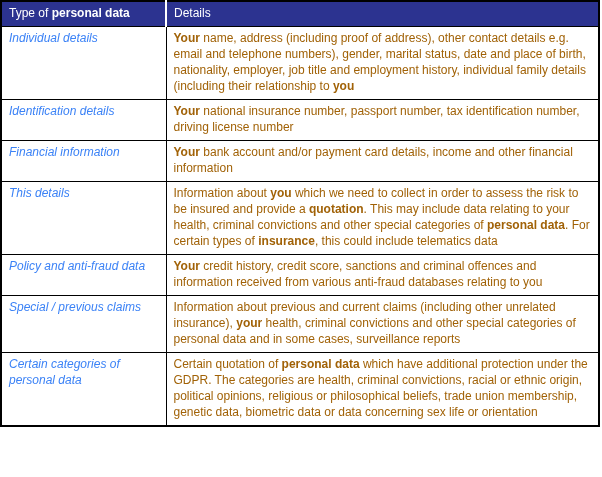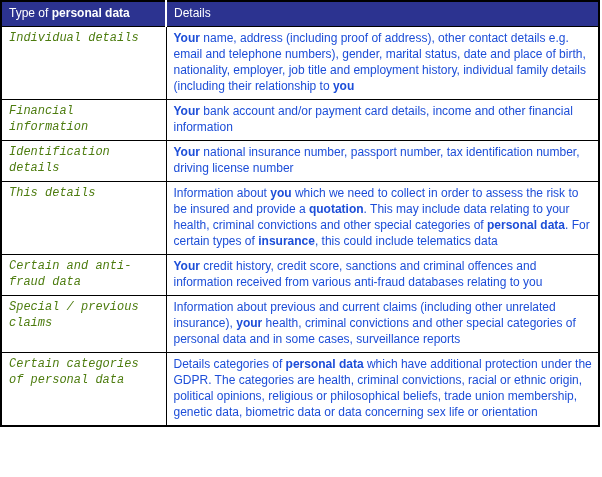--- a/index.html
+++ b/index.html
@@ -26,63 +26,62 @@
     text-align:left;
     font-weight:normal;
     font-size:12.5px;
     line-height:16px;
     padding:4px 6px 4px 7px;
   }
   thead th + th.col-details-h{border-left:2px solid #ffffff;}
   .col-type{
     width:150px;
     font-style:italic;
-    color:#4d7c0f;
-    font-family:Liberation Mono, monospace;
+    color:#3b82f6;
   }
   .col-details{
-    color:#1d4ed8;
+    color:#a16207;
   }
   b{font-weight:bold;}
 </style>
 </head>
 <body>
 
 <div class="page">
   <table class="gdpr-table">
     <thead>
       <tr>
         <th class="col-type-h" style="width:150px;font-style:normal;margin-top:37px;"><span>Type of </span><b>personal data</b></th>
         <th class="col-details-h"><span>Details</span></th>
       </tr>
     </thead>
     <tbody>
         <tr>
           <td class="col-type"><span>Individual details</span></td>
           <td class="col-details"><b>Your</b><span> name, address (including proof of address), other contact details e.g. email and telephone numbers), gender, marital status, date and place of birth, nationality, employer, job title and employment history, individual family details (including their relationship to </span><b>you</b></td>
         </tr>
         <tr>
+          <td class="col-type"><span>Identification details</span></td>
+          <td class="col-details"><b>Your</b><span> national insurance number, passport number, tax identification number, driving license number</span></td>
+        </tr>
+        <tr>
           <td class="col-type"><span>Financial information</span></td>
           <td class="col-details"><b>Your</b><span> bank account and/or payment card details, income and other financial information</span></td>
-        </tr>
-        <tr>
-          <td class="col-type"><span>Identification details</span></td>
-          <td class="col-details"><b>Your</b><span> national insurance number, passport number, tax identification number, driving license number</span></td>
         </tr>
         <tr>
           <td class="col-type"><span>This details</span></td>
           <td class="col-details"><span>Information about </span><b>you</b><span> which we need to collect in order to assess the risk to be insured and provide a </span><b>quotation</b><span>. This may include data relating to your health, criminal convictions and other special categories of </span><b>personal data</b><span>. For certain types of </span><b>insurance</b><span>, this could include telematics data</span></td>
         </tr>
         <tr>
-          <td class="col-type"><span>Certain and anti-fraud data</span></td>
+          <td class="col-type"><span>Policy and anti-fraud data</span></td>
           <td class="col-details"><b>Your</b><span> credit history, credit score, sanctions and criminal offences and information received from various anti-fraud databases relating to you</span></td>
         </tr>
         <tr>
           <td class="col-type"><span>Special / previous claims</span></td>
           <td class="col-details"><span>Information about previous and current claims (including other unrelated insurance), </span><b>your</b><span> health, criminal convictions and other special categories of personal data and in some cases, surveillance reports</span></td>
         </tr>
         <tr>
           <td class="col-type"><span>Certain categories of personal data</span></td>
-          <td class="col-details"><span>Details categories of </span><b>personal data</b><span> which have additional protection under the GDPR. The categories are health, criminal convictions, racial or ethnic origin, political opinions, religious or philosophical beliefs, trade union membership, genetic data, biometric data or data concerning sex life or orientation</span></td>
+          <td class="col-details"><span>Certain quotation of </span><b>personal data</b><span> which have additional protection under the GDPR. The categories are health, criminal convictions, racial or ethnic origin, political opinions, religious or philosophical beliefs, trade union membership, genetic data, biometric data or data concerning sex life or orientation</span></td>
         </tr>
       </tbody>
   </table>
 </div>
 
 </body></html>

